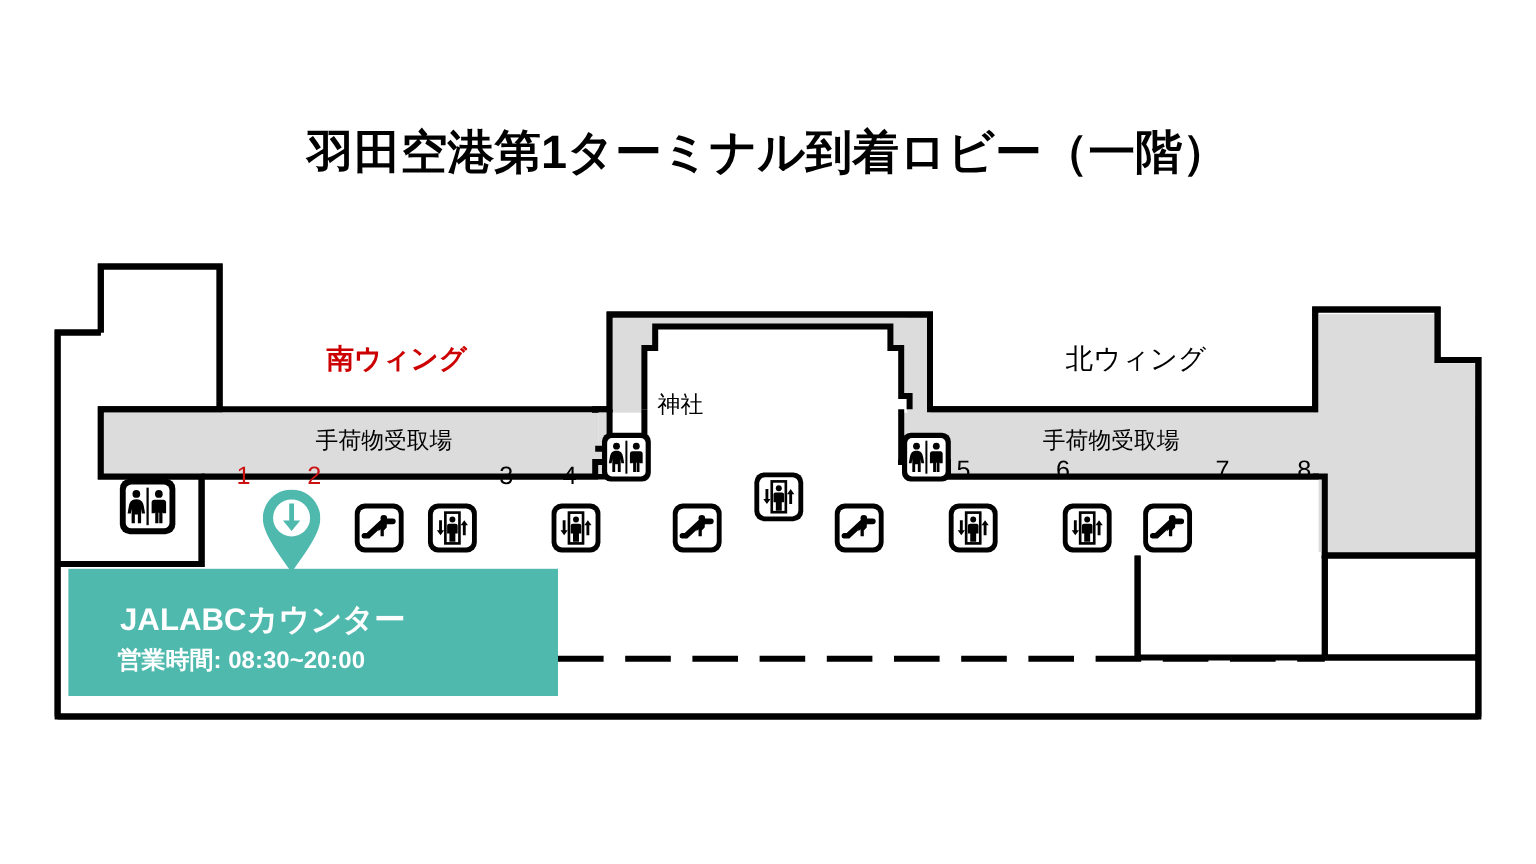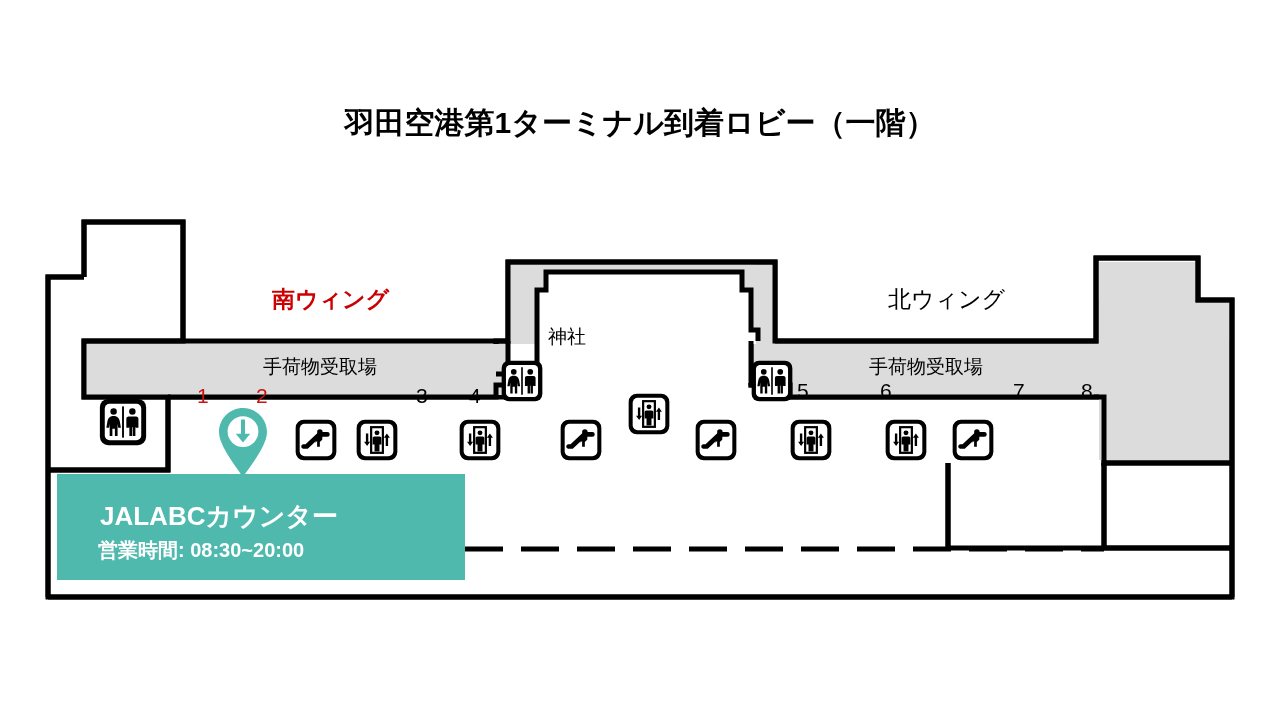--- a/index.html
+++ b/index.html
@@ -19,21 +19,21 @@
     width: 1280px;
     height: 720px;
     background: #ffffff;
   }
   .map-title {
     position: absolute;
     top: 106px;
     left: 0;
     width: 1280px;
     text-align: center;
-    font-size: 30px;
+    font-size: 39px;
     font-weight: bold;
     color: #000000;
     letter-spacing: 0px;
     line-height: 1.15;
     white-space: nowrap;
   }
   #floorplan {
     position: absolute;
     top: 0;
     left: 0;

